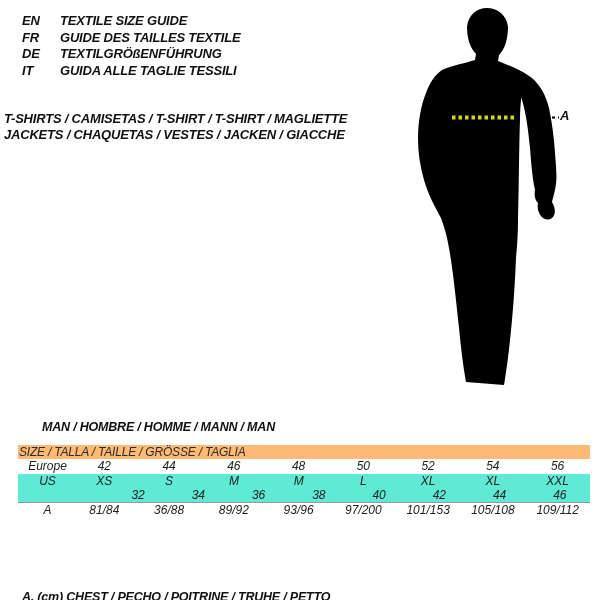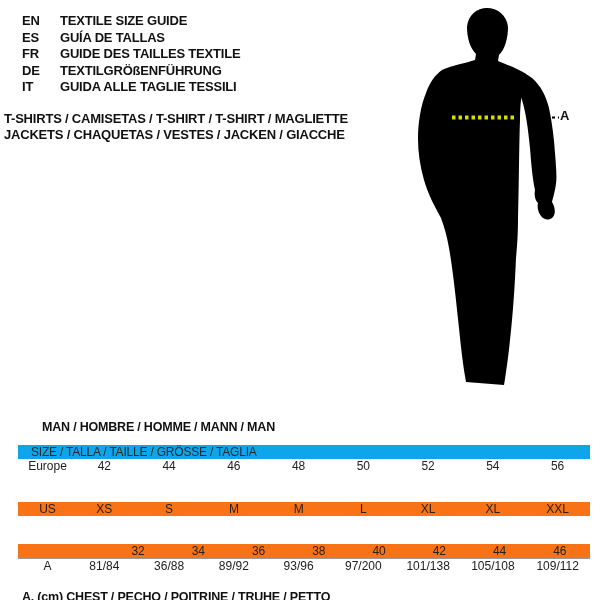--- a/index.html
+++ b/index.html
@@ -1,59 +1,55 @@
 <!DOCTYPE html>
 <html><head>
 <meta charset="utf-8">
 <style>
   * { margin: 0; padding: 0; box-sizing: border-box; }
   html, body { width: 600px; height: 600px; background: #ffffff; overflow: hidden; }
   body { font-family: "Liberation Sans", "DejaVu Sans", sans-serif; color: #111; }
-  .canvas { position: relative; width: 600px; height: 600px; background: #fff; }
+  .canvas { position: relative; width: 600px; height: 600px; background: #fff; font-style: italic; }
 
   
   .lang-list { position: absolute; left: 22px; top: 13px; }
   .lang-row { display: flex; font-size: 13px; font-weight: 700; line-height: 16.6px; letter-spacing: -0.2px; }
   .lang-code { width: 38px; flex: 0 0 38px; }
 
   
   .cat-heading { position: absolute; left: 4px; top: 111px; font-size: 13px; font-weight: 700; line-height: 15.5px; letter-spacing: -0.2px; }
 
   
   .figure-wrap { position: absolute; left: 418px; top: 8px; width: 160px; height: 377px; }
   .measure-a { position: absolute; left: 560px; top: 109px; font-size: 13px; font-weight: 700; line-height: 14px; }
 
   
   .gender-title { position: absolute; left: 22px; top: 420px; font-size: 12.5px; font-weight: 700; letter-spacing: -0.2px; padding-left: 20px; }
 
   
   .size-table { position: absolute; left: 18px; top: 445px; width: 572px; font-size: 12px; color: #222; }
-  .size-table .thead { height: 14px; line-height: 14px; background: #0ea5e9; padding-left: 13px; color: #2a2a2a; letter-spacing: -0.2px; }
+  .size-table .thead { height: 14px; line-height: 14px; background: #fdba74; padding-left: 1px; color: #2a2a2a; letter-spacing: -0.2px; }
   .trow { display: grid; grid-template-columns: 54px repeat(8, 1fr); height: 14.5px; line-height: 14.5px; }
-  .trow.band { background: #f97316; margin-top: 28px; }
+  .trow.band { background: #5eead4; }
   .trow.band-last { border-bottom: 1px solid #999; padding-left: 36px; }
   .tcell { text-align: center; white-space: nowrap; }
   .tcell.label { text-align: center; padding-left: 5px; }
 
   
   .footnote { position: absolute; left: 22px; top: 546px; font-size: 12.5px; font-weight: 700; letter-spacing: -0.2px; margin-top: 44px; }
 </style>
 </head>
 <body>
 
 <div class="canvas">
 
   <div class="lang-list">
     <div class="lang-row">
       <span class="lang-code">EN</span>
       <span class="lang-label">TEXTILE SIZE GUIDE</span>
-    </div>
-    <div class="lang-row">
-      <span class="lang-code">ES</span>
-      <span class="lang-label">GUÍA DE TALLAS</span>
     </div>
     <div class="lang-row">
       <span class="lang-code">FR</span>
       <span class="lang-label">GUIDE DES TAILLES TEXTILE</span>
     </div>
     <div class="lang-row">
       <span class="lang-code">DE</span>
       <span class="lang-label">TEXTILGRÖßENFÜHRUNG</span>
     </div>
     <div class="lang-row">
@@ -161,21 +157,21 @@
       <div class="tcell">46</div>
     </div>
 
     <div class="trow">
       <div class="tcell label">A</div>
       <div class="tcell">81/84</div>
       <div class="tcell">36/88</div>
       <div class="tcell">89/92</div>
       <div class="tcell">93/96</div>
       <div class="tcell">97/200</div>
-      <div class="tcell">101/138</div>
+      <div class="tcell">101/153</div>
       <div class="tcell">105/108</div>
       <div class="tcell">109/112</div>
     </div>
   </div>
 
   <div class="footnote">A. (cm) CHEST / PECHO / POITRINE / TRUHE / PETTO</div>
 
 </div>
 
 </body></html>

